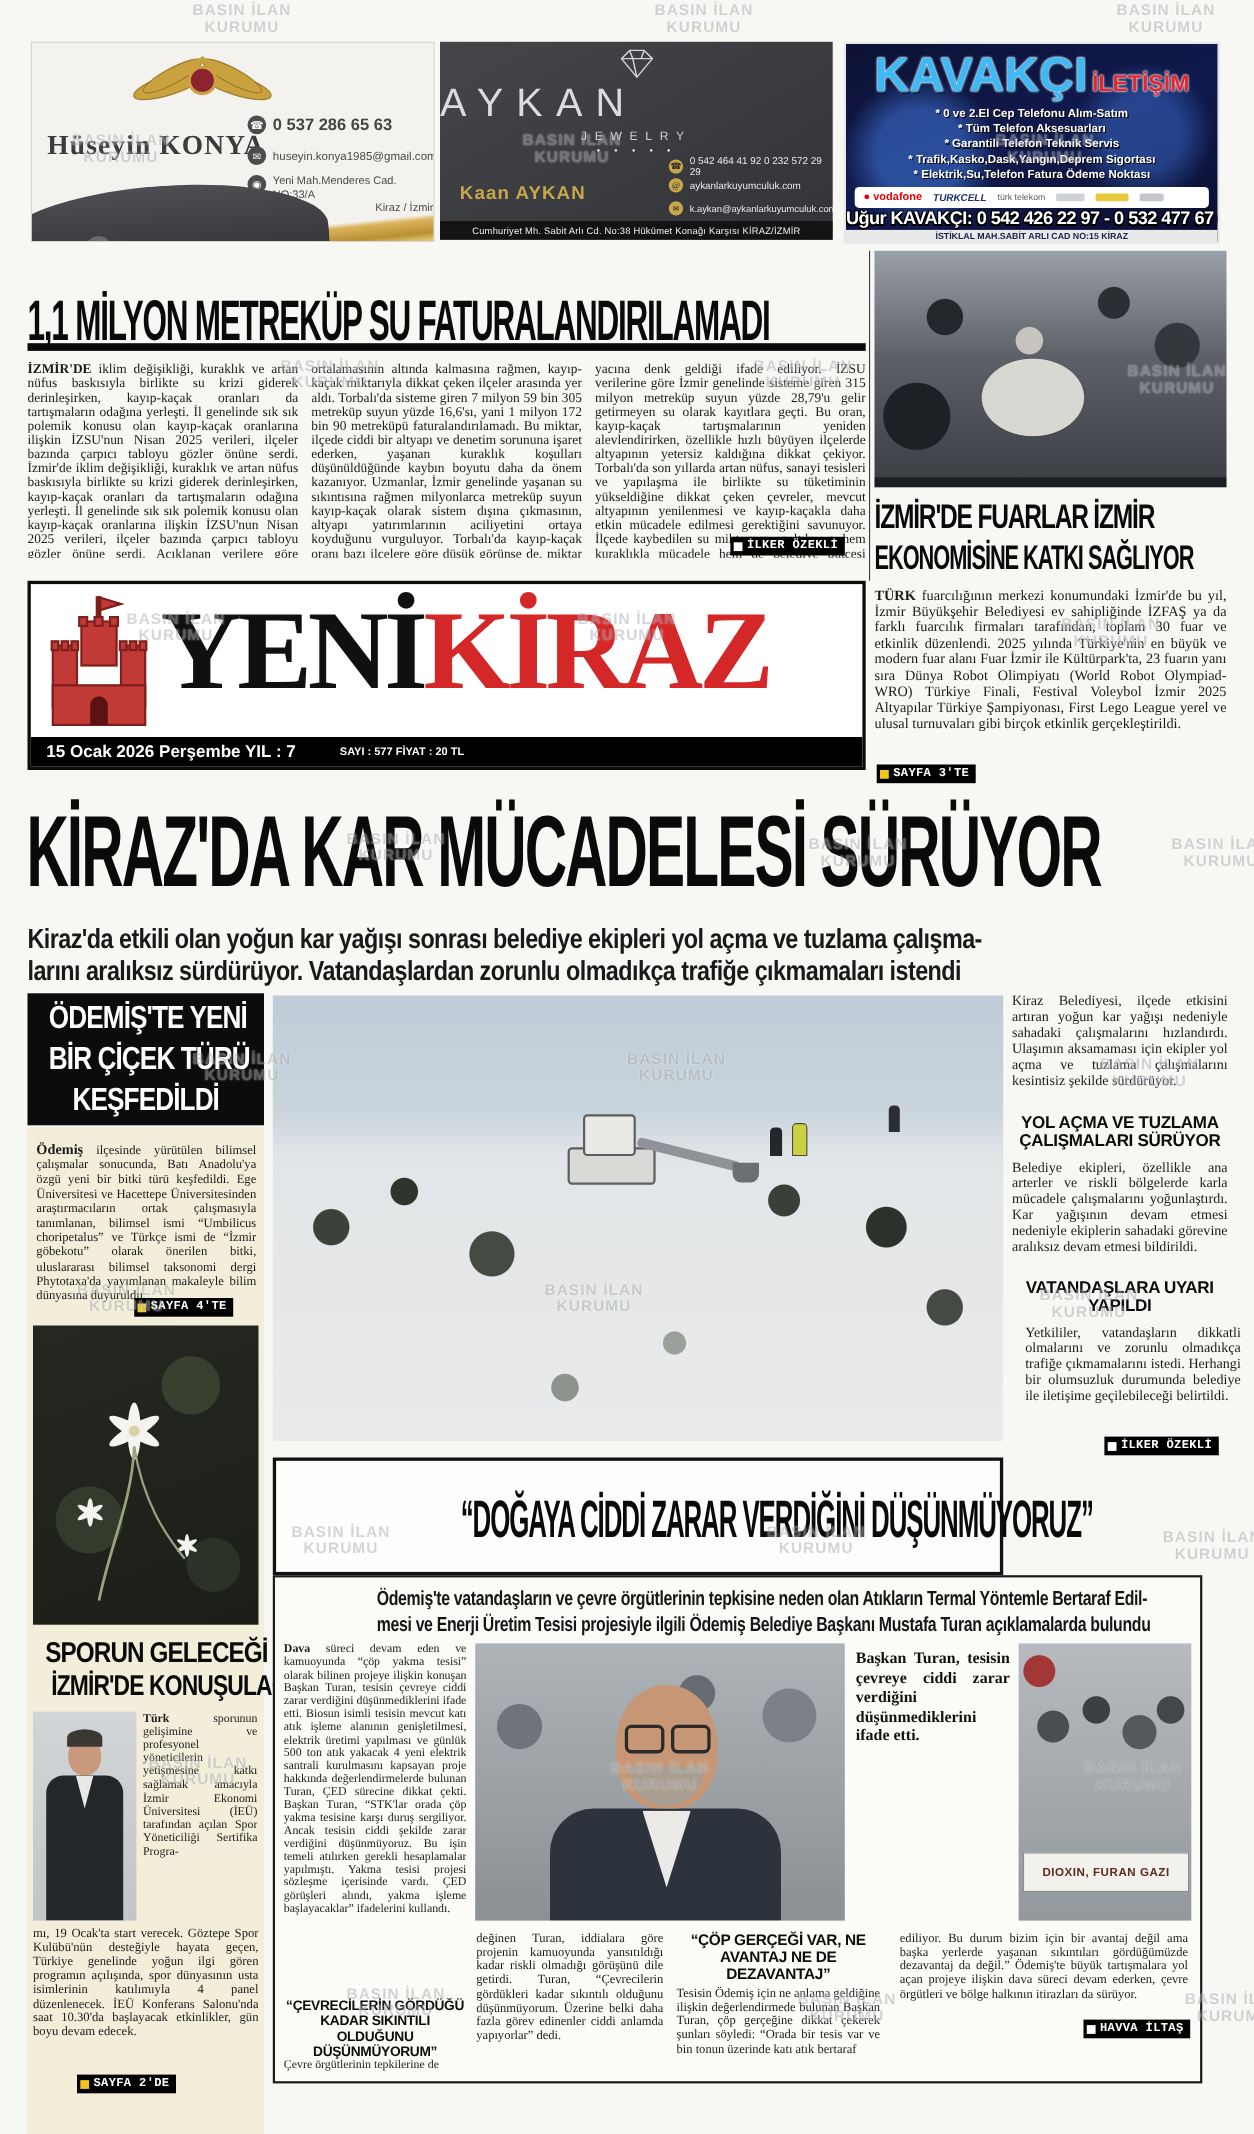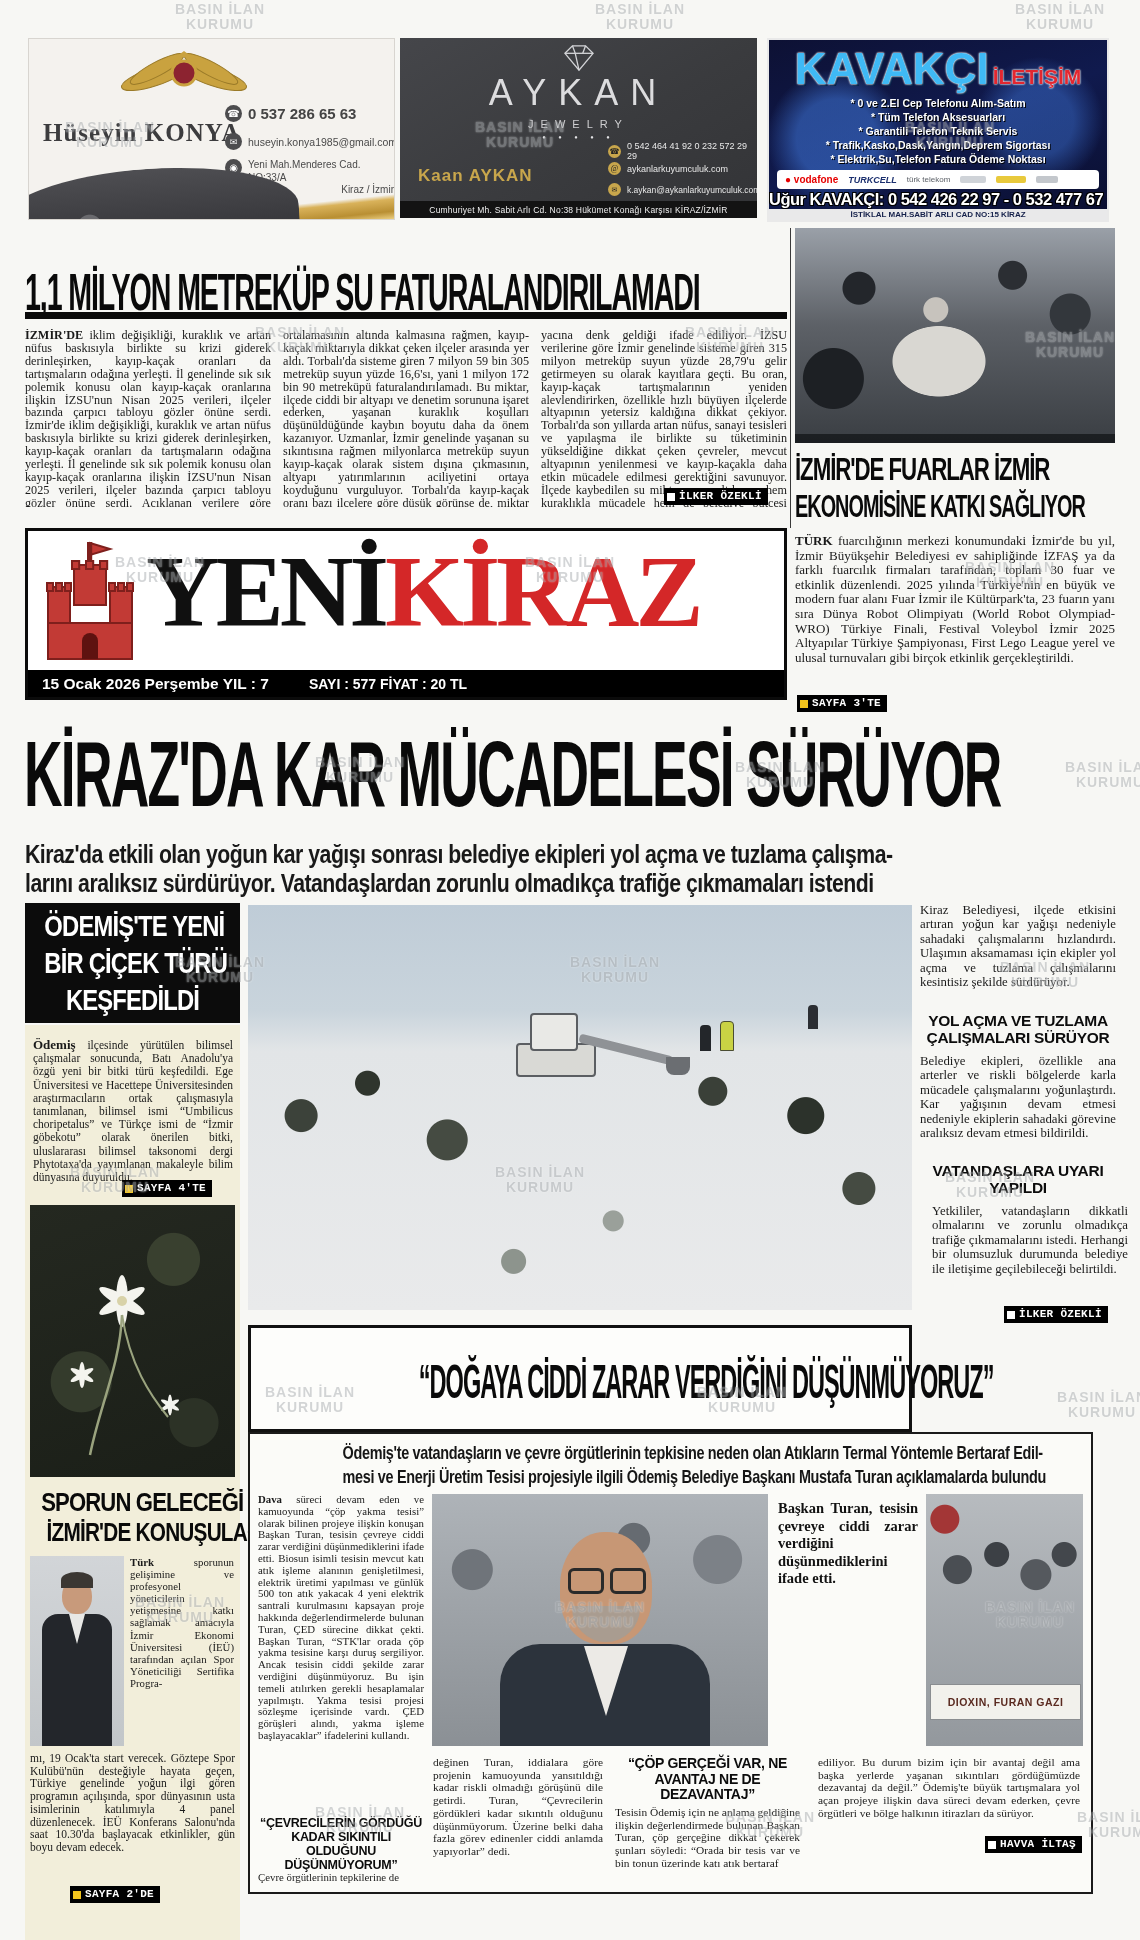--- a/index.html
+++ b/index.html
@@ -118,21 +118,21 @@
 
   <div class="card" style="left:400px;width:357px;background:linear-gradient(150deg,#45464a 0%,#3a3b3e 55%,#333437 100%);">
     <div class="abs" style="left:160px;top:5px;">
       <svg width="38" height="30" viewBox="0 0 40 32" fill="none" stroke="#d3d4d7" stroke-width="1.4">
         <polygon points="5,11 13,3 27,3 35,11 20,29"></polygon>
         <polyline points="13,3 16,11 20,29"></polyline>
         <polyline points="27,3 24,11"></polyline>
         <line x1="5" y1="11" x2="35" y2="11"></line>
       </svg>
     </div>
-    <div class="abs" style="left:0;top:34px;width:357px;text-align:center;font-family:'Liberation Sans',sans-serif;
+    <div class="abs" style="left:0;top:34px;width:357px;font-family:'Liberation Sans',sans-serif;
                 font-size:36px;color:#dcdcde;letter-spacing:12px;font-weight:normal;">AYKAN</div>
     <div class="abs" style="left:0;top:80px;width:357px;text-align:center;font-family:'Liberation Sans',sans-serif;
                 font-size:11px;color:#cfcfd1;letter-spacing:7px;">JEWELRY</div>
     <div class="abs" style="left:0;top:94px;width:357px;text-align:center;font-size:10px;color:#e3e3e5;letter-spacing:5px;">• • • • •</div>
     <div class="abs" style="left:18px;top:128px;font-family:'Liberation Sans',sans-serif;font-weight:bold;
                 font-size:17px;color:#c8a64c;letter-spacing:1px;">Kaan AYKAN</div>
     <div class="abs krow" style="left:208px;top:103px;">
       <span class="icon-dot" style="width:13px;height:13px;background:#c8a64c;color:#222;font-size:8px;">☎</span>
       <span style="font-family:'Liberation Sans',sans-serif;font-size:9px;color:#e8e8e8;">0 542 464 41 92    0 232 572 29 29</span>
     </div>
@@ -235,21 +235,21 @@
         </g>
         <path d="M21 60 v-9 a4 4 0 0 1 8 0 v9 Z" fill="#5e1210"></path>
       </svg>
     </div>
     <div class="abs" style="left:118px;top:10px;white-space:nowrap;font-family:'Liberation Serif',serif;
                 font-weight:bold;font-size:102px;letter-spacing:-4px;line-height:1;">
       <span style="color:#101010;">YENİ</span><span style="color:#d42728;">KİRAZ</span>
     </div>
     <div class="abs" style="left:0;bottom:0;width:756px;height:27px;background:#000;display:flex;align-items:center;">
       <span style="margin-left:14px;color:#fff;font-family:'Liberation Sans',sans-serif;font-weight:bold;font-size:15.5px;">15 Ocak 2026 Perşembe YIL : 7</span>
-      <span style="margin-left:40px;color:#fff;font-family:'Liberation Sans',sans-serif;font-weight:bold;font-size:14px;">SAYI : 577 FİYAT : 20 TL</span>
+      <span style="margin-left:40px;color:#fff;font-family:'Liberation Sans',sans-serif;font-weight:bold;font-size:10px;">SAYI : 577 FİYAT : 20 TL</span>
     </div>
   </div>
 
   <div class="abs hl" style="left:24px;top:722px;font-size:92px;letter-spacing:-3px;transform:scaleX(.58);">KİRAZ'DA KAR MÜCADELESİ SÜRÜYOR</div>
   <div class="abs hl" style="left:25px;top:840px;font-size:25px;letter-spacing:-0.6px;transform:scaleX(.85);color:#191919;">Kiraz'da etkili olan yoğun kar yağışı sonrası belediye ekipleri yol açma ve tuzlama çalışma-</div>
   <div class="abs hl" style="left:25px;top:869px;font-size:25px;letter-spacing:-0.6px;transform:scaleX(.85);color:#191919;">larını aralıksız sürdürüyor. Vatandaşlardan zorunlu olmadıkça trafiğe çıkmamaları istendi</div>
 
   <div class="abs" style="left:25px;top:1025px;width:215px;height:915px;background:#f2eeda;"></div>
 
   <div class="abs" style="left:25px;top:903px;width:215px;height:120px;background:#0c0c0c;">

